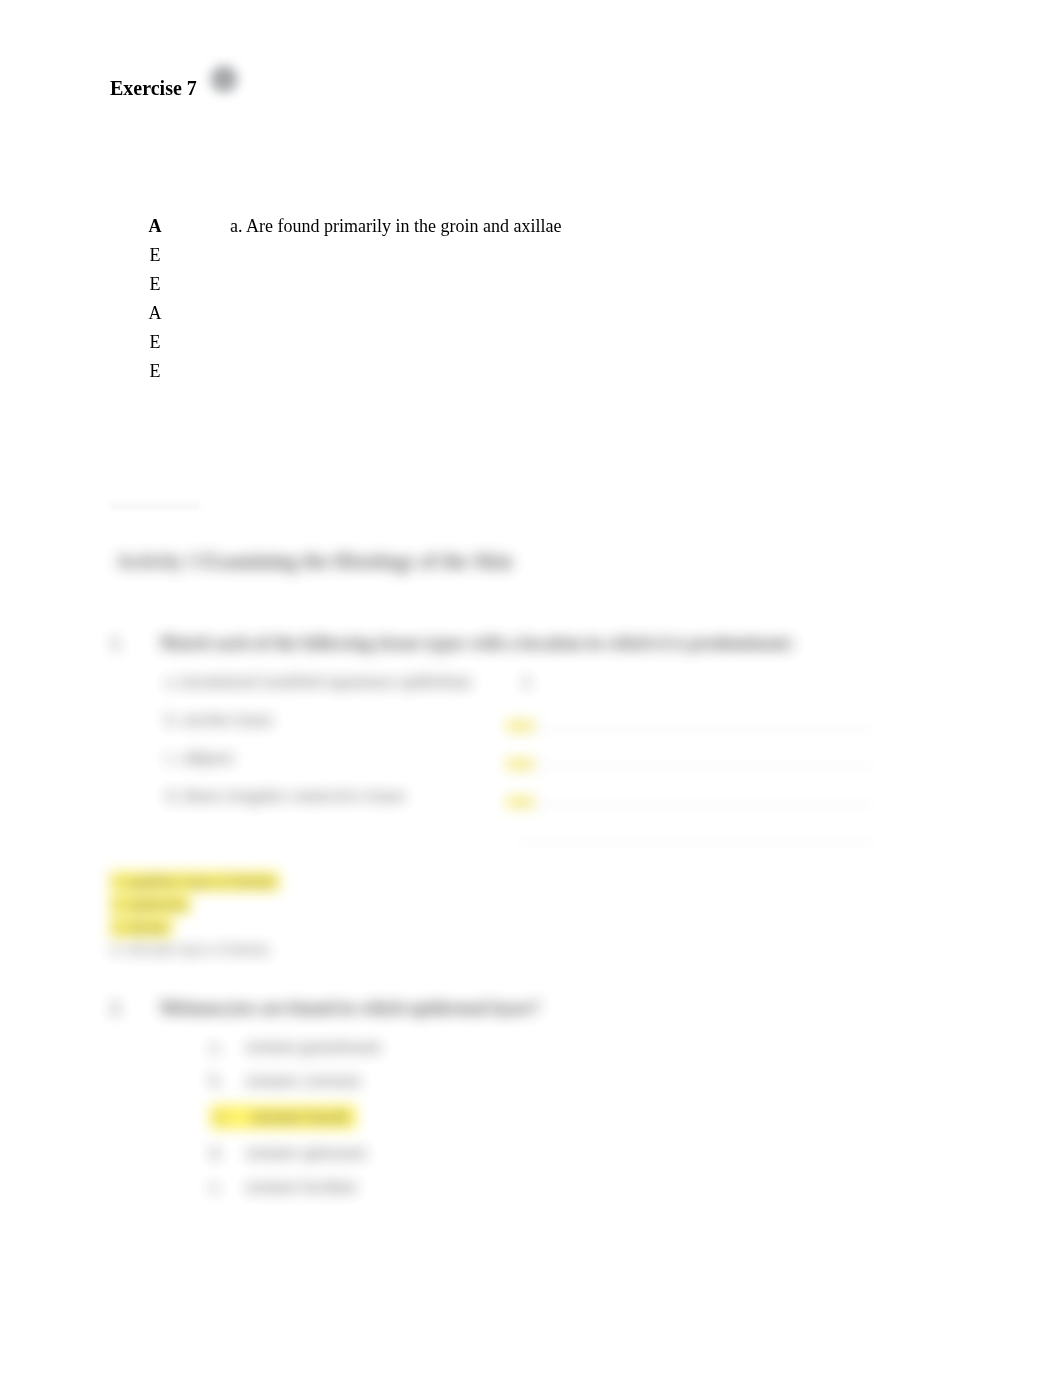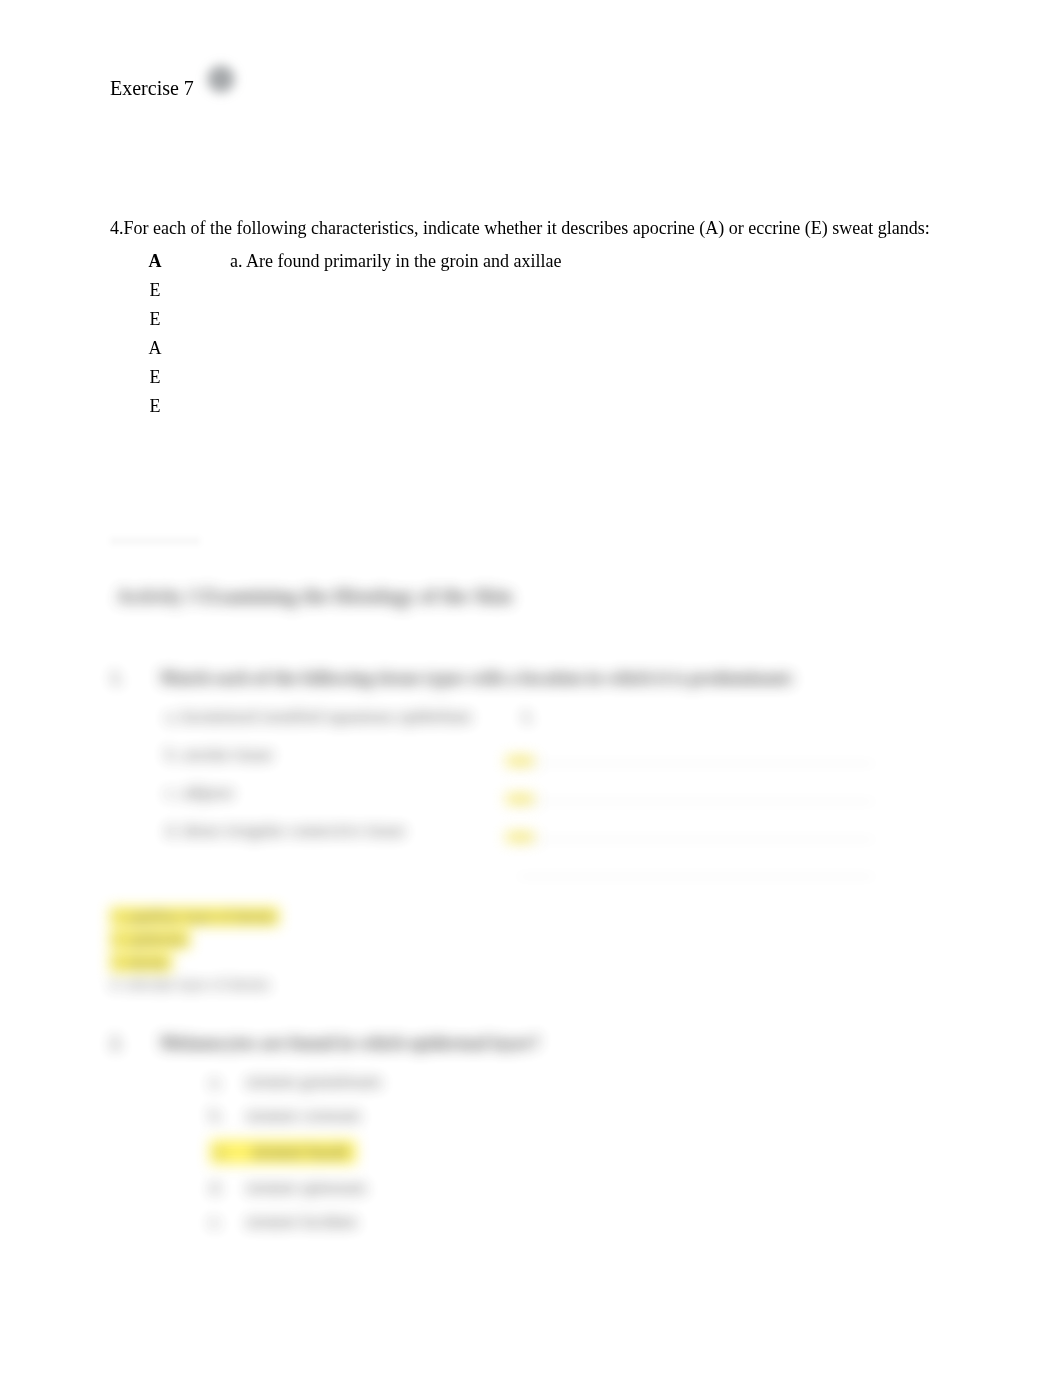--- a/index.html
+++ b/index.html
@@ -17,21 +17,21 @@
       padding: 60px 110px;
     }
     .header-row {
       display: flex;
       align-items: center;
       gap: 8px;
       margin-bottom: 100px;
     }
     .page-title {
       font-size: 20px;
-      font-weight: normal;
+      font-weight: bold;
     }
     .blur-dot {
       width: 38px;
       height: 38px;
       background: radial-gradient(circle, rgba(90,95,100,0.6) 0%, rgba(90,95,100,0.5) 30%, rgba(90,95,100,0) 70%);
       border-radius: 50%;
       filter: blur(4px);
       margin-bottom: 18px;
     }
     .question-intro {
@@ -183,21 +183,20 @@
   </style>
 </head>
 <body>
 
 <div class="header-row">
   <span class="page-title">Exercise 7</span>
   <span class="blur-dot"></span>
 </div>
 
 <div>
-  <p class="question-intro">4.For each of the following characteristics, indicate whether it describes apocrine (A) or eccrine (E) sweat glands:</p>
   <div class="qa-grid">
     <div class="qa-row">
       <div class="answer-cell bold">A</div>
       <div class="desc-cell">a. Are found primarily in the groin and axillae</div>
     </div>
     <div class="qa-row">
       <div class="answer-cell">E</div>
       <div class="desc-cell"></div>
     </div>
     <div class="qa-row">

